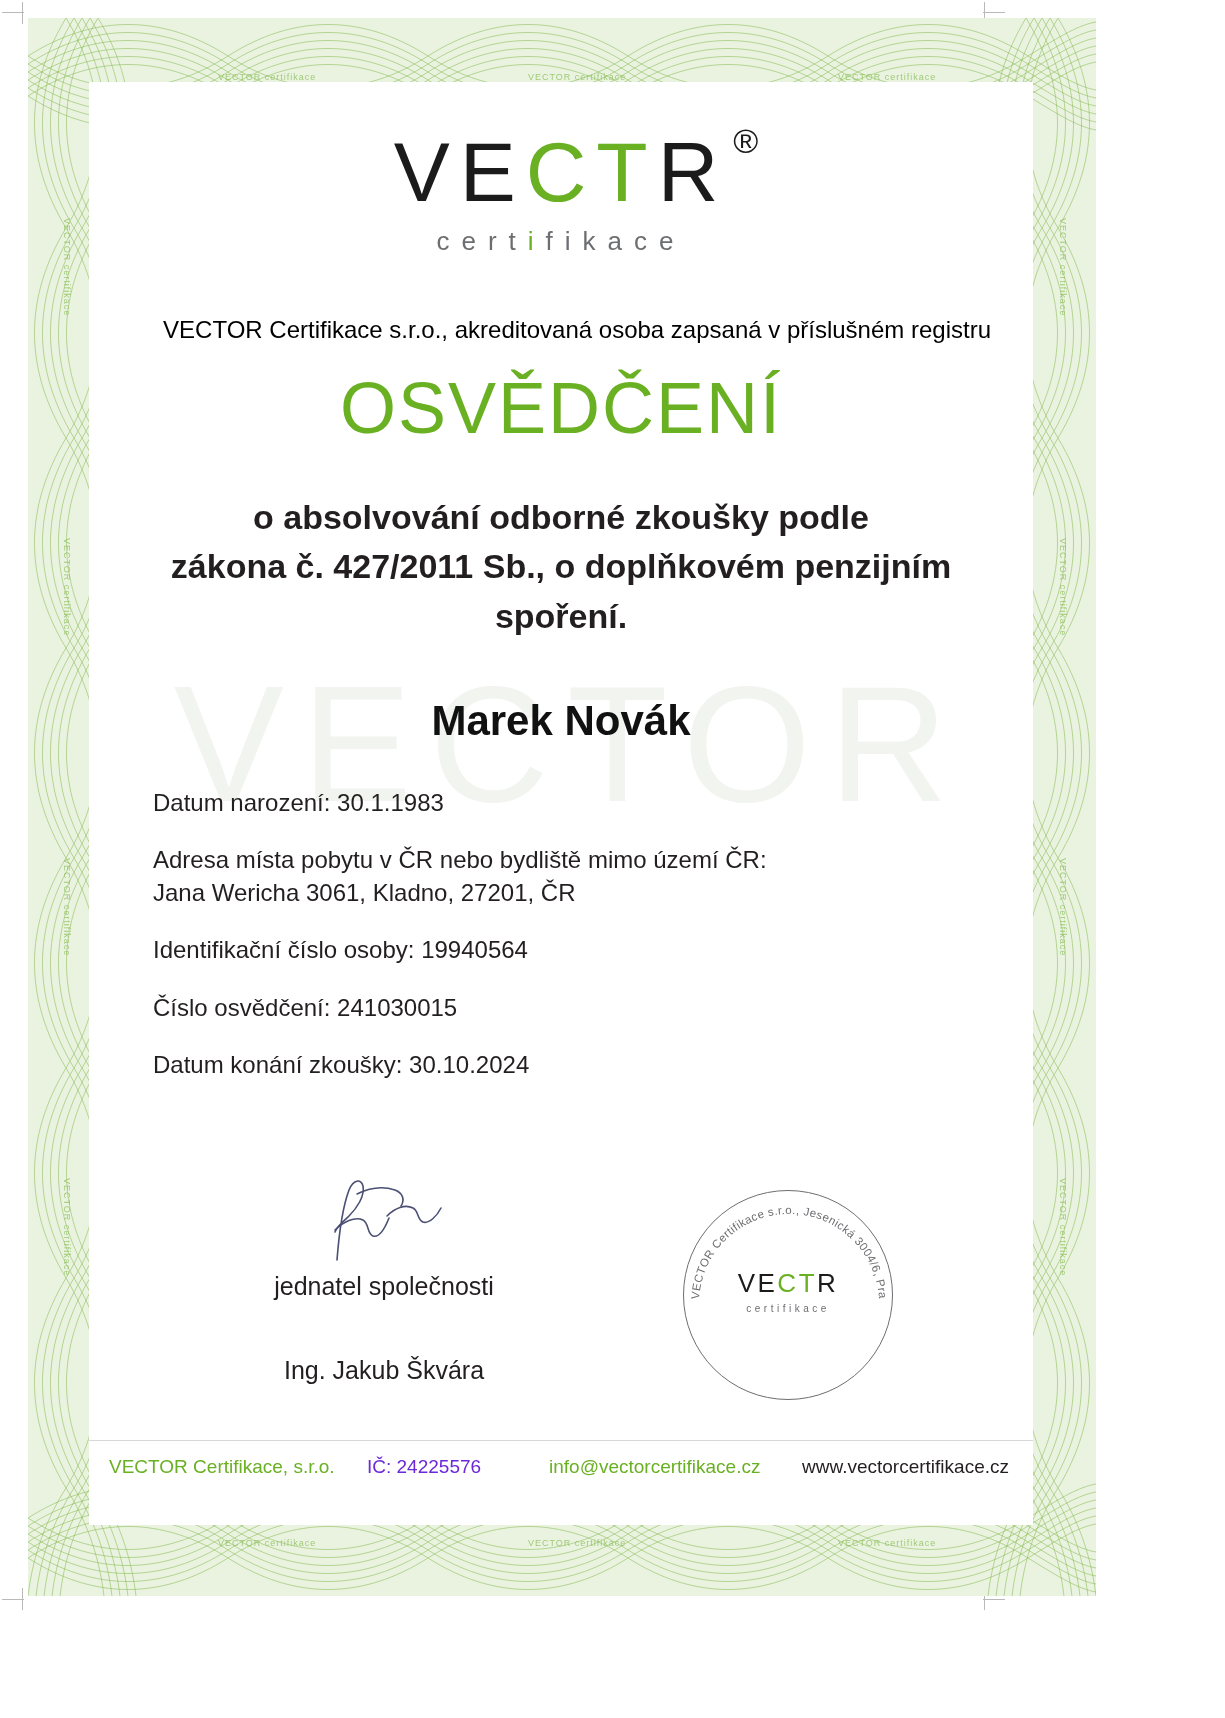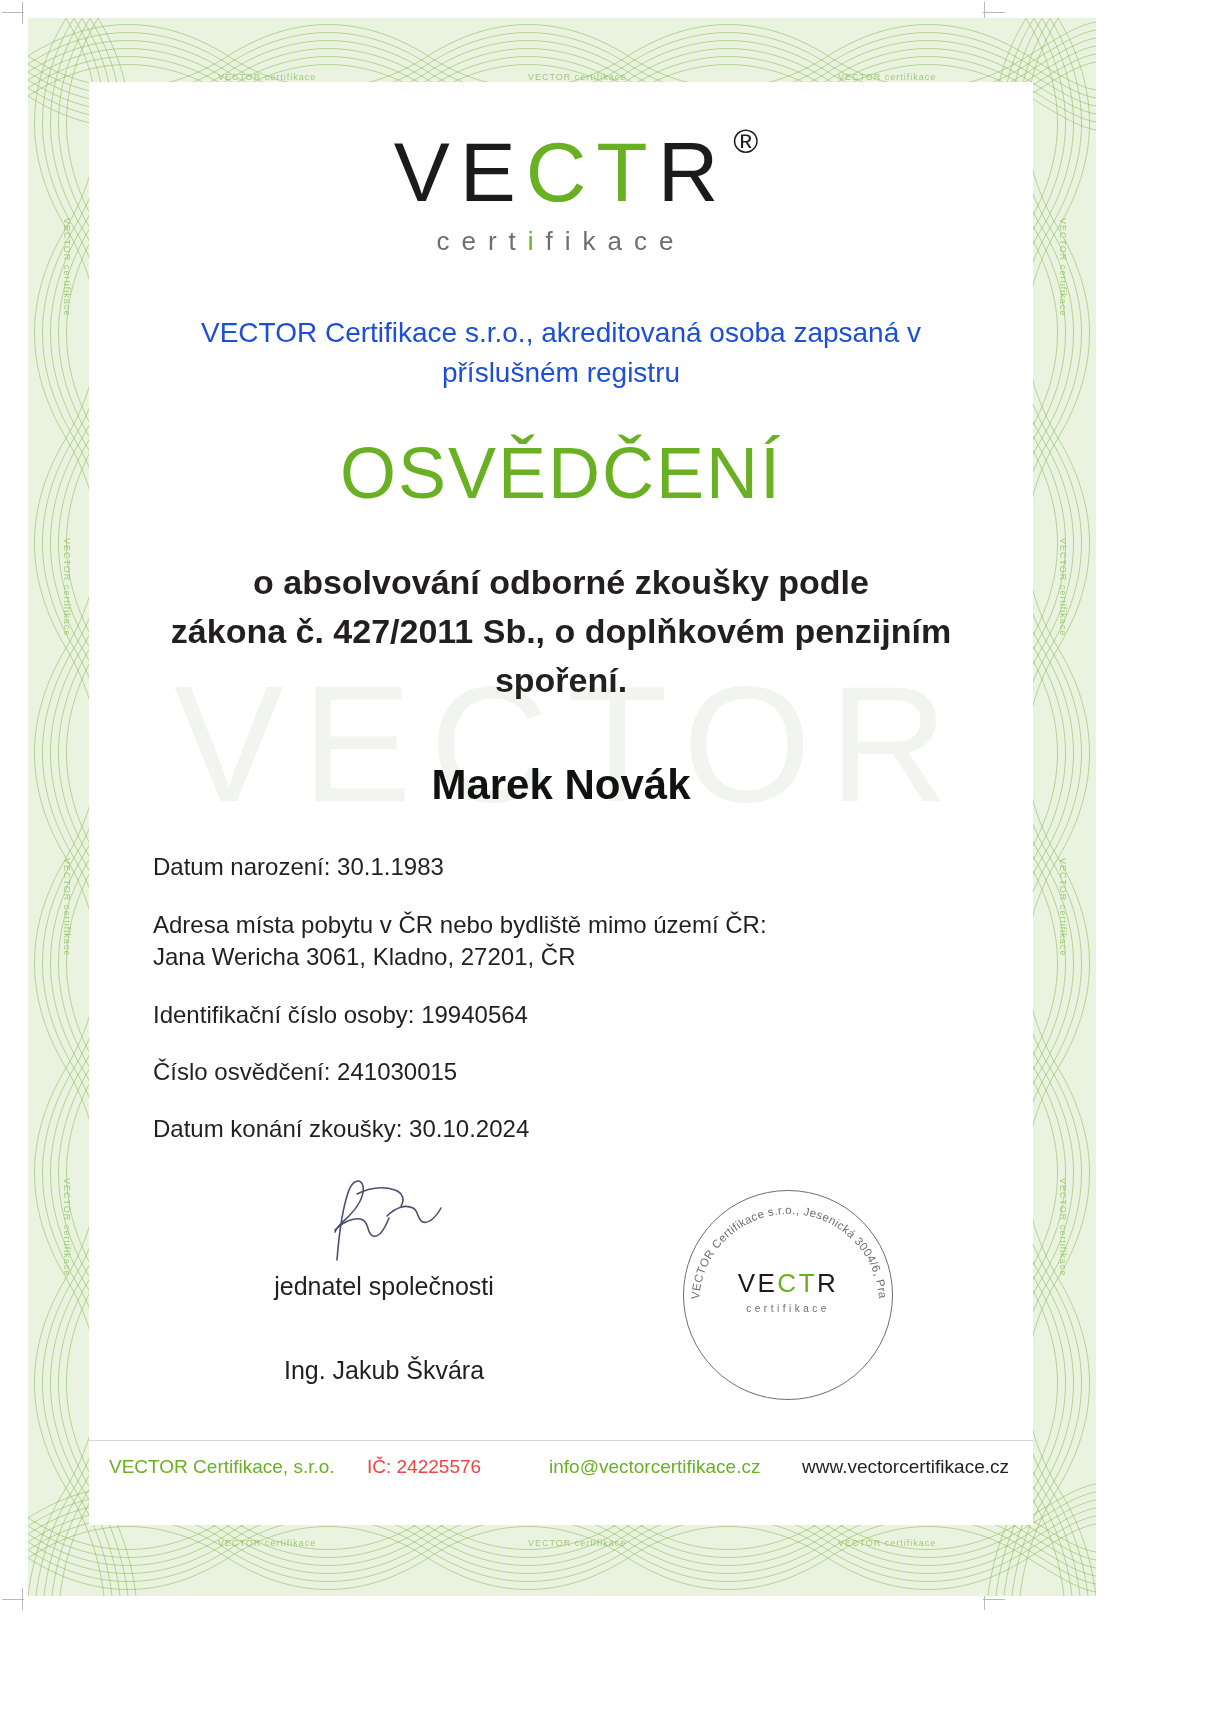--- a/index.html
+++ b/index.html
@@ -109,28 +109,28 @@
     margin-top: 12px;
     font-size: 26px;
     letter-spacing: 12px;
     color: #6d6e71;
   }
   .logo-sub .hi { color: #6ab023; }
 
   
   .intro {
     margin: 56px 42px 0 42px;
-    text-align: center;
-    font-size: 28px;
+    text-align: right;
+    font-size: 24px;
     line-height: 1.42;
-    color: #1d4ed8;
+    color: #000000;
   }
 
   .title {
-    margin-top: 39px;
+    margin-top: 20px;
     text-align: center;
     font-size: 72px;
     letter-spacing: 2px;
     color: #6ab023;
     font-weight: 400;
   }
 
   .subtitle {
     margin: 44px 30px 0 30px;
     text-align: center;
@@ -234,21 +234,21 @@
   .footer {
     position: absolute;
     left: 0;
     top: 1374px;
     width: 944px;
     font-size: 19px;
     display: flex;
     align-items: center;
   }
   .footer .f1 { width: 278px; padding-left: 20px; color: #6ab023; box-sizing: border-box; }
-  .footer .f2 { width: 182px; color: #ef4444; }
+  .footer .f2 { width: 182px; color: #6d28d9; }
   .footer .f3 { width: 250px; color: #6ab023; }
   .footer .f4 { flex: 1; color: #231f20; text-align: right; padding-right: 24px; }
 </style>
 </head>
 <body>
 
 <div class="page">
 
   <div class="crop-mark" style="left:2px;top:12px;width:22px;height:1px;"></div>
   <div class="crop-mark" style="left:22px;top:2px;width:1px;height:22px;"></div>

